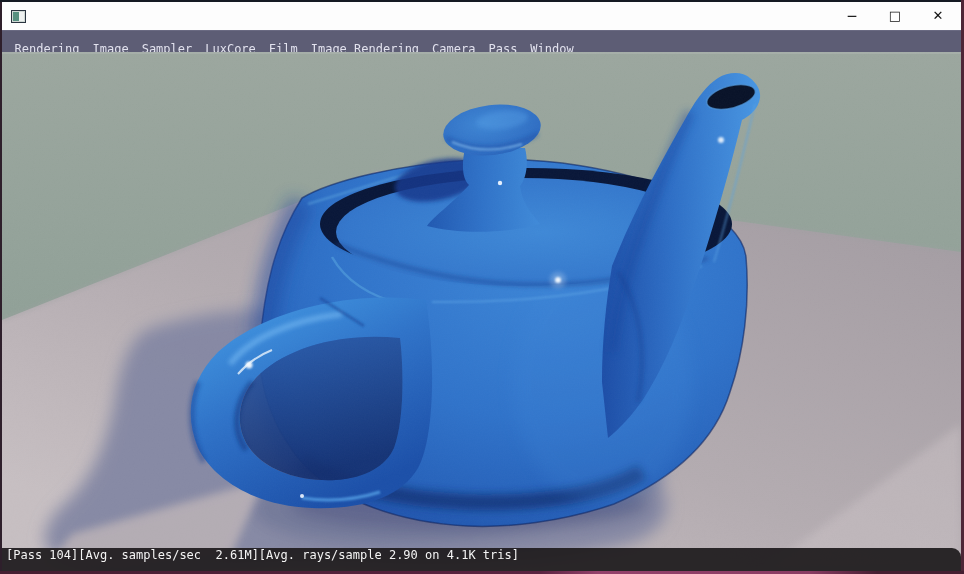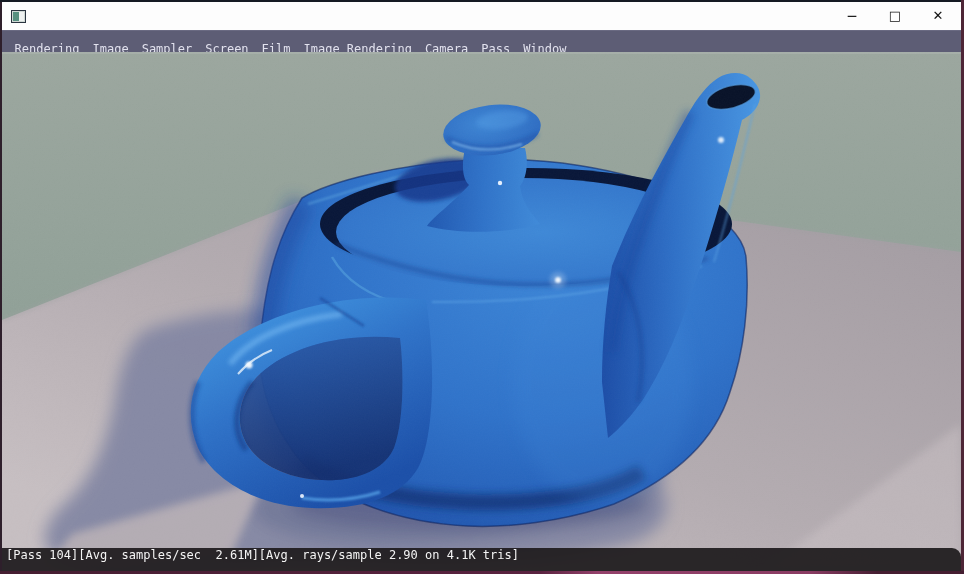--- a/index.html
+++ b/index.html
@@ -61,21 +61,21 @@
     <div class="app-icon"></div>
     <div class="win-btn btn-min">─</div>
     <div class="win-btn btn-max">□</div>
     <div class="win-btn btn-close">✕</div>
   </div>
 
   <div class="menubar">
     <span class="menu-item">Rendering</span>
     <span class="menu-item">Image</span>
     <span class="menu-item">Sampler</span>
-    <span class="menu-item">Screen</span>
+    <span class="menu-item">LuxCore</span>
     <span class="menu-item">Film</span>
     <span class="menu-item">Image Rendering</span>
     <span class="menu-item">Camera</span>
     <span class="menu-item">Pass</span>
     <span class="menu-item">Window</span>
   </div>
 
   <div class="viewport">
     <svg width="959" height="519" viewBox="0 0 959 519">
       <defs>

